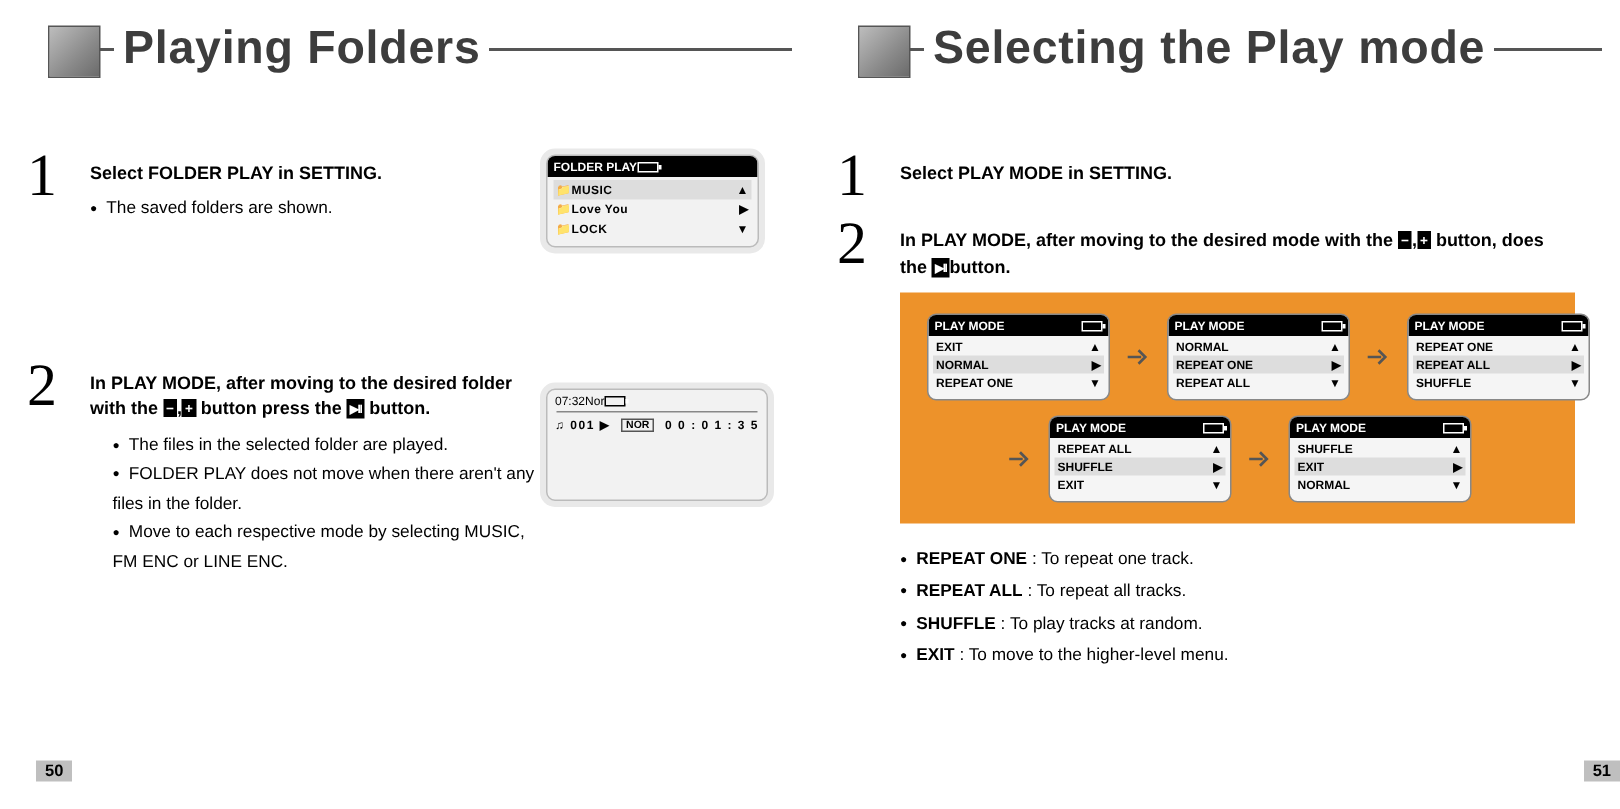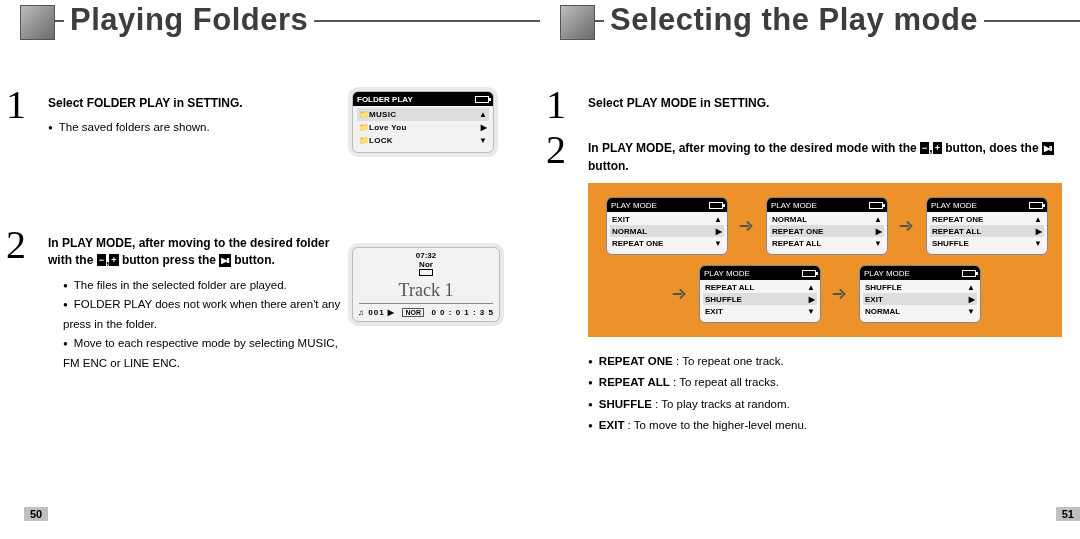--- a/index.html
+++ b/index.html
@@ -11,21 +11,21 @@
     position: relative;
     color: #000;
     font-size: 12px;
     overflow: hidden;
   }
   .page {
     position: absolute;
     top: 0;
     width: 540px;
     height: 539px;
-    padding: 0;
+    padding: 12px;
   }
   .page-left { left: 0; }
   .page-right { left: 540px; }
 
   
   .hdr {
     position: relative;
     height: 55px;
     margin-bottom: 40px;
   }
@@ -107,21 +107,20 @@
     font-size: 8px;
     color: #000;
     overflow: hidden;
   }
   .lcd-header {
     background: #000;
     color: #fff;
     font-weight: bold;
     padding: 2px 4px;
     display: flex;
-    justify-content: space-between;
     align-items: center;
     font-size: 8px;
     height: 14px;
   }
   .batt {
     width: 14px; height: 7px; border:1px solid #fff; position:relative;
   }
   .batt::after {
     content:""; position:absolute; right:-3px; top:1px; width:2px; height:3px; background:#fff;
   }
@@ -130,21 +129,21 @@
     display:flex; align-items:center; justify-content:space-between;
     height: 13px; padding: 0 2px;
   }
   .lcd-row.sel { background:#ddd; }
   .lcd-row .ico { width:10px; font-size:8px; }
   .lcd-row .txt { flex:1; text-align:left; font-weight:bold; letter-spacing:0.3px;}
   .lcd-row .ar { font-size:8px; font-weight:bold; }
 
   
   .lcd-big .lcd-inner { width: 148px; height: 75px; }
-  .track-top { display:flex; justify-content:center; align-items:center; padding:3px 5px 0; font-size:8px; font-weight:bold;flex-direction:column;}
+  .track-top { display:flex; justify-content:flex-start; align-items:center; padding:3px 5px 0; font-size:8px; font-weight:normal;}
   .track-title { font-family:"Times New Roman",serif; font-size:18px; text-align:center; margin: 4px 0 2px; color:#555; }
   .track-bar { height:1px; background:#888; margin:2px 6px; }
   .track-bot { display:flex; justify-content:space-between; align-items:center; padding:2px 5px 0; font-size:8px; font-weight:bold; letter-spacing:1px;}
   .track-bot .nor { font-size:7px; border:1px solid #555; padding:0 2px; letter-spacing:0; }
 
   
   .orange {
     background:#ed922a;
     padding: 14px 18px 14px 18px;
     margin: 8px 0 14px 0;
@@ -155,21 +154,21 @@
   .mini {
     width: 122px; height:58px;
     background:#f5f5f5;
     border:1px solid #888;
     border-radius:6px;
     font-size:8px;
     overflow:hidden;
     flex-shrink:0;
   }
   .mini-h {
-    background:#000; color:#fff; font-weight:normal; font-size:8px;
+    background:#000; color:#fff; font-weight:bold; font-size:8px;
     padding:2px 4px; display:flex; justify-content:space-between; align-items:center;
     height:14px;
   }
   .mini-h .batt { border-color:#fff; }
   .mini-list { padding:1px 3px; }
   .mini-row { display:flex; justify-content:space-between; align-items:center; height:12px; font-weight:bold; padding:0 2px;}
   .mini-row.sel { background:#ddd; }
   .arrow {
     width:22px; height:22px;
     display:flex; align-items:center; justify-content:center;
@@ -249,32 +248,31 @@
       </div>
     </div>
 
     <div class="step" style="min-height:160px;">
       <div class="step-num">2</div>
       <div class="step-head" style="max-width:290px;">
         <span>In PLAY MODE, after moving to the desired folder with the </span><span class="glyph minus"></span>,<span class="glyph plus"></span><span> button press the </span><span class="glyph pp"></span><span> button.</span>
       </div>
       <div class="step-body" style="max-width:282px;margin-left:15px;">
         <div class="row">The files in the selected folder are played.</div>
-        <div class="row">FOLDER PLAY does not work when there aren't any press in the folder.</div>
+        <div class="row">FOLDER PLAY does not move when there aren't any files in the folder.</div>
         <div class="row">Move to each respective mode by selecting MUSIC, FM ENC or LINE ENC.</div>
       </div>
 
       <div class="lcd lcd-big" style="left:300px; top:8px;">
         <div class="lcd-inner">
           <div class="track-top">
             <span>07:32</span>
             <span>Nor</span>
             <span class="batt" style="border-color:#000;"></span>
           </div>
-          <div class="track-title">Track 1</div>
           <div class="track-bar"></div>
           <div class="track-bot">
             <span>♫ <span>001</span> ▶</span>
             <span class="nor">NOR</span>
             <span>0 0 : 0 1 : 3 5</span>
           </div>
         </div>
       </div>
     </div>
 

